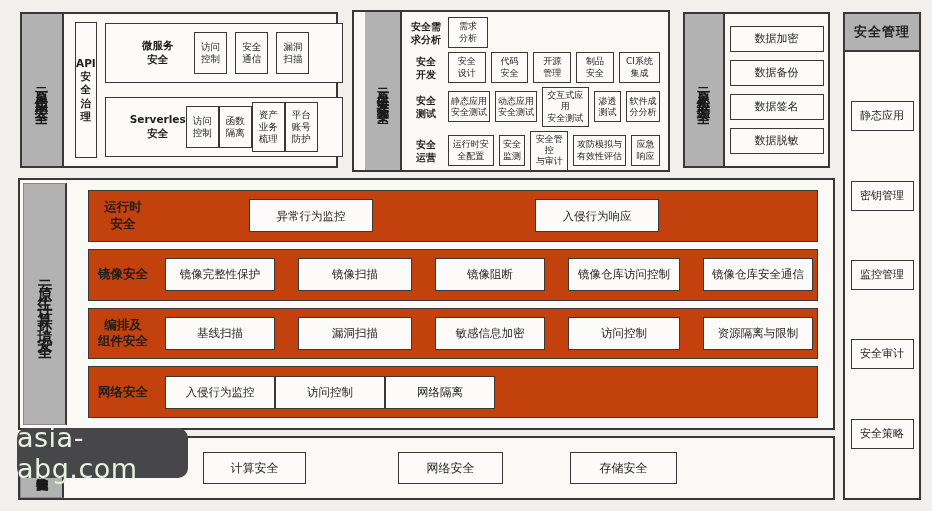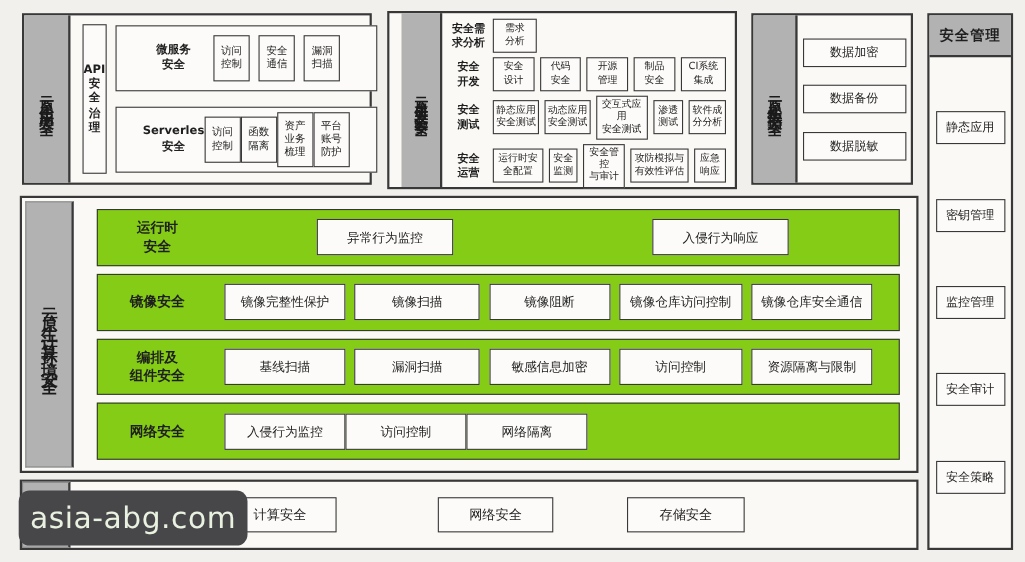--- a/index.html
+++ b/index.html
@@ -45,38 +45,38 @@
   
   .sec-d{left:843px;top:12px;width:78px;height:488px;flex-direction:column;}
   .d-header{height:38px;background:var(--label-gray);border-bottom:2px solid var(--border);
     display:flex;align-items:center;justify-content:center;font-size:13px;font-weight:600;letter-spacing:1px;}
   .d-items{flex:1;display:flex;flex-direction:column;justify-content:space-evenly;align-items:center;}
   .dbox{width:63px;height:30px;font-size:11px;}
   
   .sec-e{left:18px;top:178px;width:817px;height:252px;padding:3px;}
   .sec-e .vlabel{width:44px;font-size:15px;letter-spacing:8px;border:1px solid #8a8a8a;border-right:2px solid var(--border);}
   .e-rows{flex:1;display:flex;flex-direction:column;gap:7px;padding:7px 12px 7px 21px;}
-  .erow{flex:1;border:1.5px solid var(--border);background:#84cc16;display:flex;align-items:center;padding:0 24px;gap:19px;}
+  .erow{flex:1;border:1.5px solid var(--border);background:#c2410c;display:flex;align-items:center;padding:0 4px;}
   .elabel{width:60px;text-align:center;font-size:12.5px;font-weight:600;white-space:pre-line;line-height:1.35;flex-shrink:0;}
   .ebox{min-height:33px;font-size:11.5px;padding:2px 6px;background:var(--box-bg);}
   .e-spread{flex:1;display:flex;justify-content:space-between;align-items:center;margin-left:12px;}
   .e-around{flex:1;display:flex;justify-content:flex-start;align-items:center;margin-left:12px;}
   .e-r1-b1{margin-left:96px;width:124px;}
   .e-r1-b2{margin-left:162px;width:124px;}
   .w110{width:110px;} .w114{width:114px;} .w112{width:112px;}
   
   .sec-f{left:18px;top:436px;width:817px;height:64px;}
   .sec-f .vlabel{width:44px;font-size:12px;line-height:1.12;letter-spacing:0;height:56px;align-self:center;background:var(--label-gray);border:1px solid #8a8a8a;border-right:2px solid var(--border);margin-top:0;height:100%;}
   .f-items{flex:1;display:flex;align-items:center;}
   .fbox{height:32px;font-size:12px;}
   .f-b1{margin-left:139px;width:103px;}
   .f-b2{margin-left:92px;width:105px;}
   .f-b3{margin-left:67px;width:107px;}
   
-  .watermark{position:absolute;left:17px;top:446px;width:208px;height:50px;z-index:10;
+  .watermark{position:absolute;left:17px;top:428px;width:171px;height:50px;z-index:10;
     background:var(--watermark-bg);border-radius:10px;display:flex;align-items:center;justify-content:center;
     color:var(--watermark-text);font-size:27px;letter-spacing:0.5px;}
 </style>
 </head>
 <body>
 
 <div class="canvas">
 
   <div class="sec sec-a">
     <div class="vlabel">云原生应用安全</div>
@@ -175,20 +175,21 @@
         </div>
       </div>
     </div>
   </div>
 
   <div class="sec sec-c">
     <div class="vlabel">云原生数据安全</div>
     <div class="c-items">
       <div class="wbox cbox">数据加密</div>
       <div class="wbox cbox">数据备份</div>
+      <div class="wbox cbox">数据签名</div>
       <div class="wbox cbox">数据脱敏</div>
     </div>
   </div>
 
   <div class="sec sec-d">
     <div class="d-header">安全管理</div>
     <div class="d-items">
       <div class="wbox dbox">静态应用</div>
       <div class="wbox dbox">密钥管理</div>
       <div class="wbox dbox">监控管理</div>

